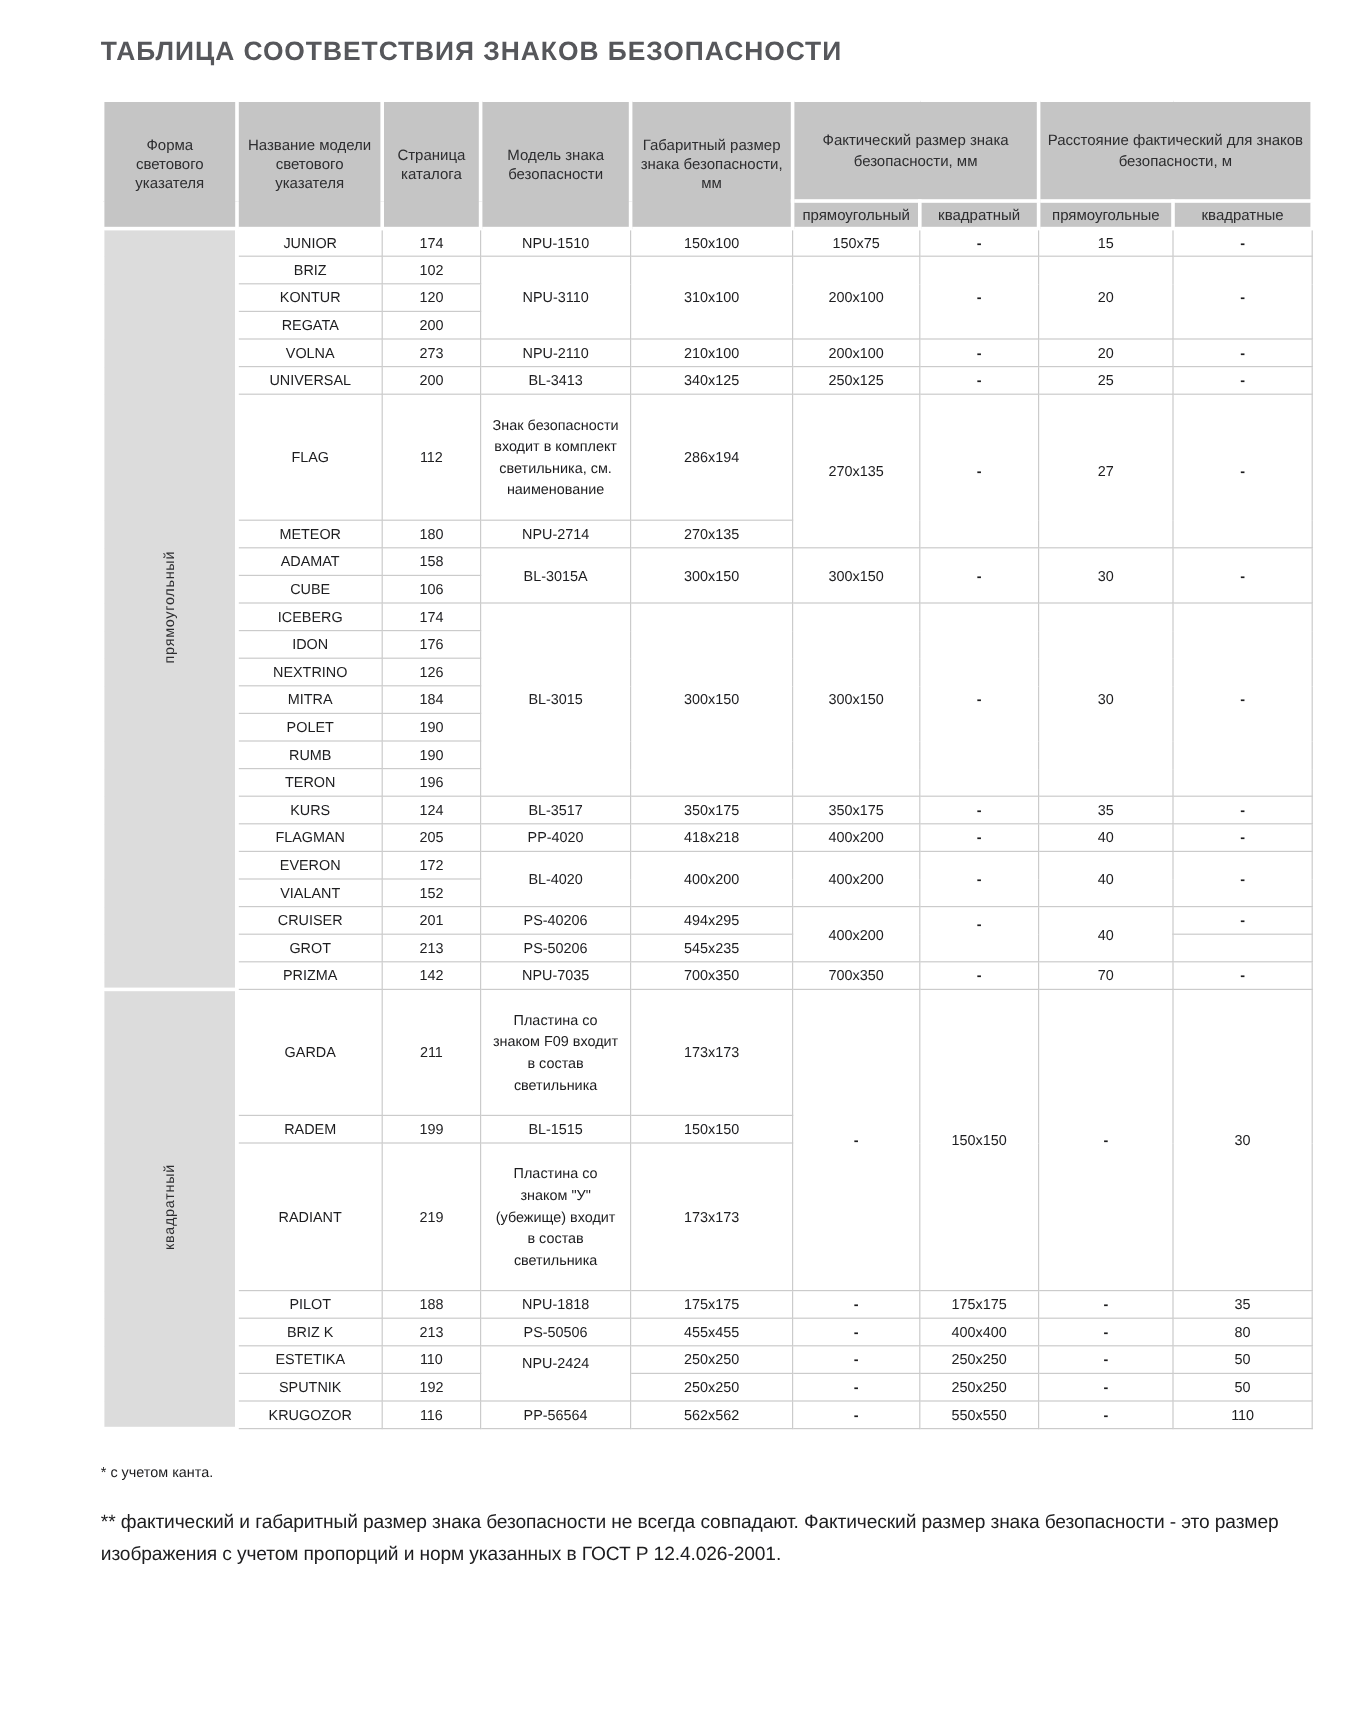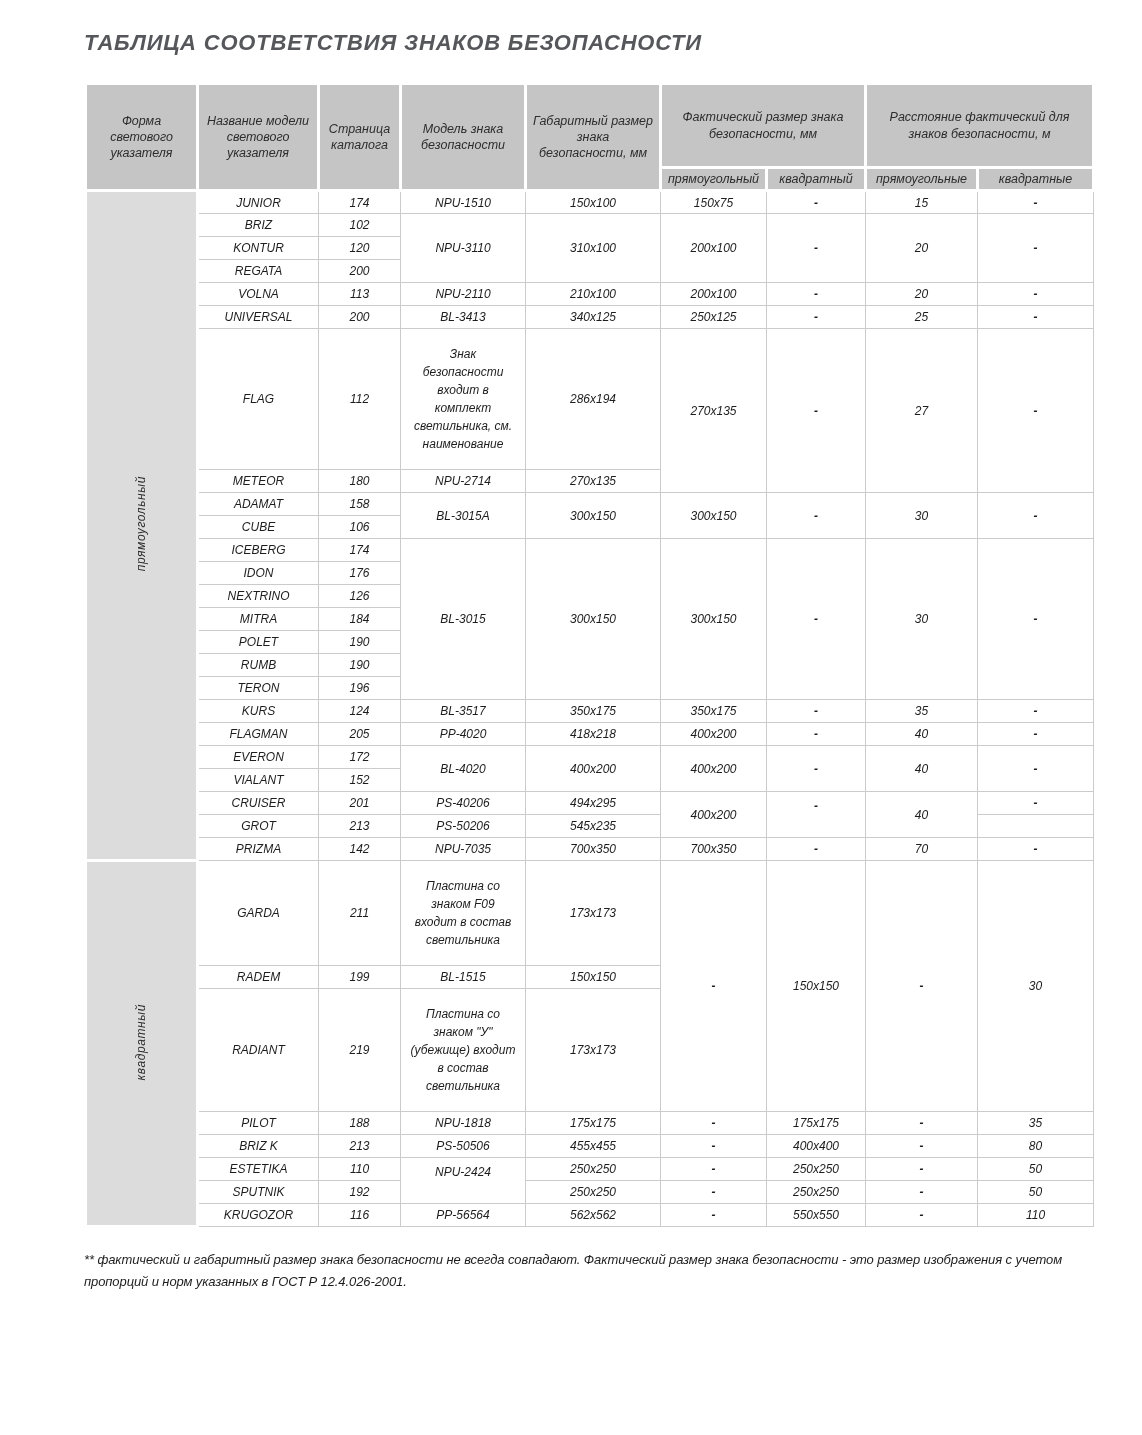--- a/index.html
+++ b/index.html
@@ -9,21 +9,21 @@
     --title:#56575b;
     --text:#1d1d1f;
     --head-text:#2d2d2f;
   }
   *{box-sizing:border-box;}
   html,body{margin:0;padding:0;}
   body{
     width:1142px;min-height:1435px;background:#ffffff;
     font-family:"Liberation Sans", sans-serif;color:var(--text);
   }
-  .page{padding:30px 20px 40px 84px;font-style:italic;}
+  .page{padding:30px 20px 40px 84px;}
   .title{
     font-size:22px;font-weight:bold;letter-spacing:0.8px;
     color:var(--title);margin:0 0 26px 0;white-space:nowrap;
   }
   table.match{
     border-collapse:collapse;table-layout:fixed;width:1008px;
   }
   thead th{
     background:var(--header-bg);
     border:3px solid #ffffff;
@@ -47,21 +47,21 @@
     border:3px solid #ffffff;
   }
   tbody td.shape span{
     display:inline-block;
     writing-mode:vertical-rl;
     transform:rotate(180deg);
     font-size:12px;letter-spacing:0.6px;color:var(--head-text);
   }
   .footnote-1{margin-top:28px;font-size:12px;color:var(--text);}
   .footnote-2{
-    margin-top:21px;font-size:13px;line-height:1.7;
+    margin-top:21px;font-size:16px;line-height:1.7;
     width:1008px;color:var(--text);letter-spacing:-0.1px;
   }
 </style>
 </head>
 <body>
 
 <div class="page">
   <h1 class="title">ТАБЛИЦА СООТВЕТСТВИЯ ЗНАКОВ БЕЗОПАСНОСТИ</h1>
 
   <table class="match">
@@ -118,21 +118,21 @@
         <tr>
           <td>KONTUR</td>
           <td>120</td>
         </tr>
         <tr>
           <td>REGATA</td>
           <td>200</td>
         </tr>
         <tr>
           <td>VOLNA</td>
-          <td>113</td>
+          <td>273</td>
           <td>NPU-2110</td>
           <td>210x100</td>
           <td>200x100</td>
           <td class="dash">-</td>
           <td>20</td>
           <td class="dash">-</td>
         </tr>
         <tr>
           <td>UNIVERSAL</td>
           <td>200</td>
@@ -336,14 +336,15 @@
           <td>PP-56564</td>
           <td>562x562</td>
           <td class="dash">-</td>
           <td>550x550</td>
           <td class="dash">-</td>
           <td>110</td>
         </tr>
       </tbody>
   </table>
 
+  <p class="footnote-1">* с учетом канта.</p>
   <p class="footnote-2">** фактический и габаритный размер знака безопасности не всегда совпадают. Фактический размер знака безопасности - это размер изображения с учетом пропорций и норм указанных в ГОСТ Р 12.4.026-2001.</p>
 </div>
 
 </body></html>

